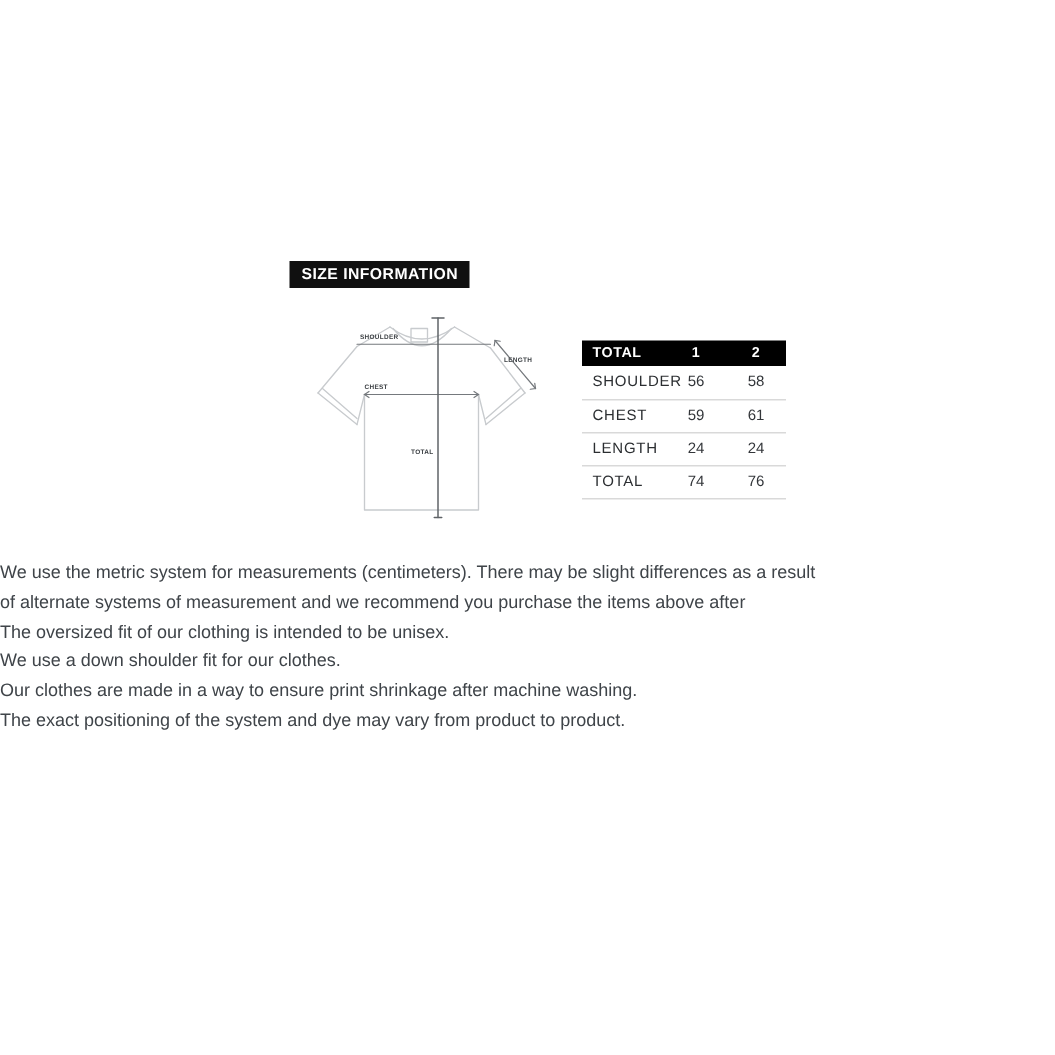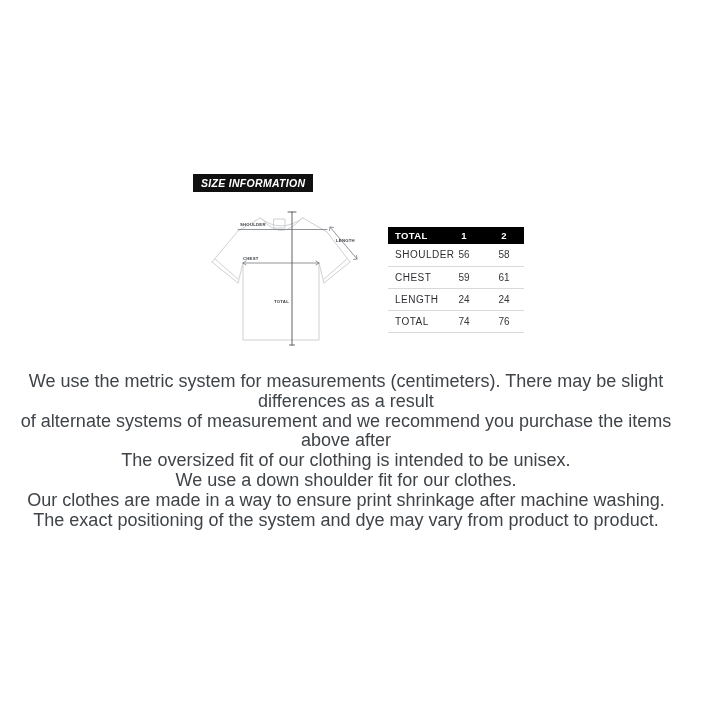--- a/index.html
+++ b/index.html
@@ -11,21 +11,20 @@
     overflow:hidden;
   }
   .badge {
     position:absolute; left:193px; top:174px;
     height:18px; line-height:18px;
     background:var(--badge-background,#111);
     color:var(--badge-text,#fff);
     font-size:10.5px; font-weight:bold; letter-spacing:0.3px;
     padding:0 8px;
     white-space:nowrap;
-    font-style:italic;
   }
   .diagram { position:absolute; left:193px; top:205px; }
   .diagram text {
     font-family:"Liberation Sans", sans-serif;
     font-size:4.3px; font-weight:bold; letter-spacing:0.2px;
     fill:#3a3e42;
   }
   .size-table {
     position:absolute; left:388px; top:227px; width:136px;
     border-collapse:collapse;
@@ -47,22 +46,21 @@
     border-bottom:1px solid var(--table-border,#d9d9d9);
     text-align:center;
     font-size:10px; color:#33363a;
   }
   .size-table tbody td.row-label {
     text-align:left; padding-left:7px;
     letter-spacing:0.5px; color:#2b2e31;
   }
   .description {
     position:absolute; left:0; top:372px; width:692px;
-    text-align:center;
-    font-size:18px; line-height:19.8px;
+    font-size:12px; line-height:19.8px;
     color:var(--body-text,#3f4449);
   }
 </style>
 </head>
 <body>
 
 <div class="badge">
   <span>SIZE INFORMATION</span>
 </div>
 

